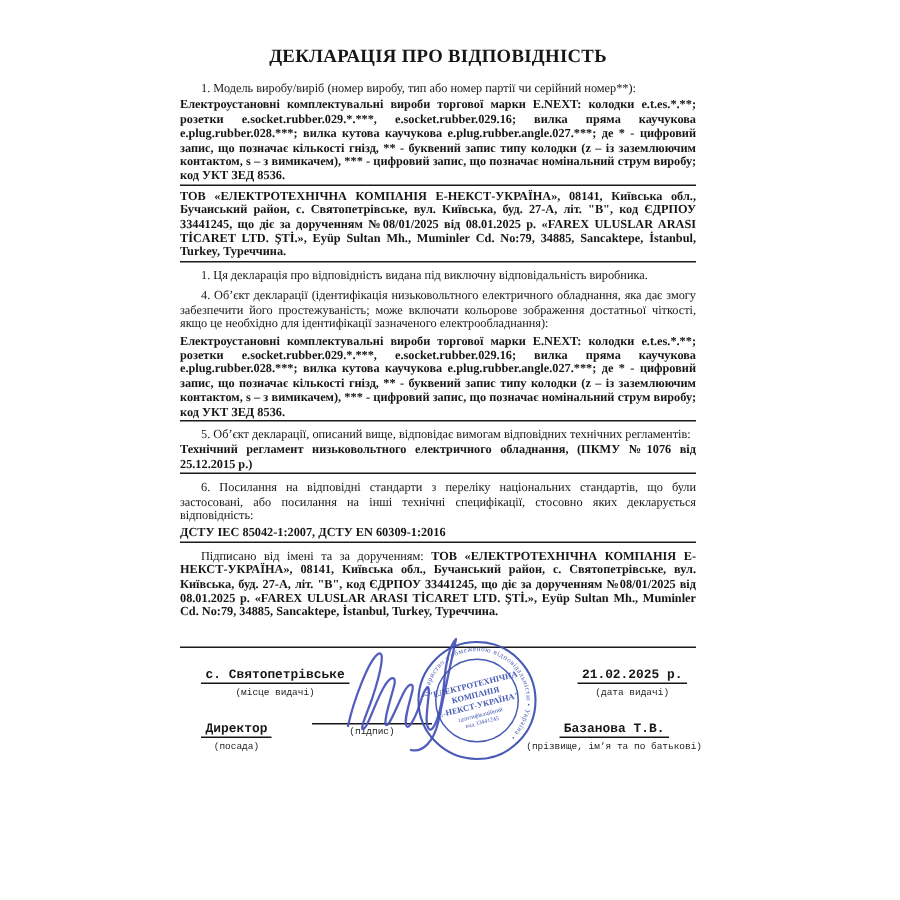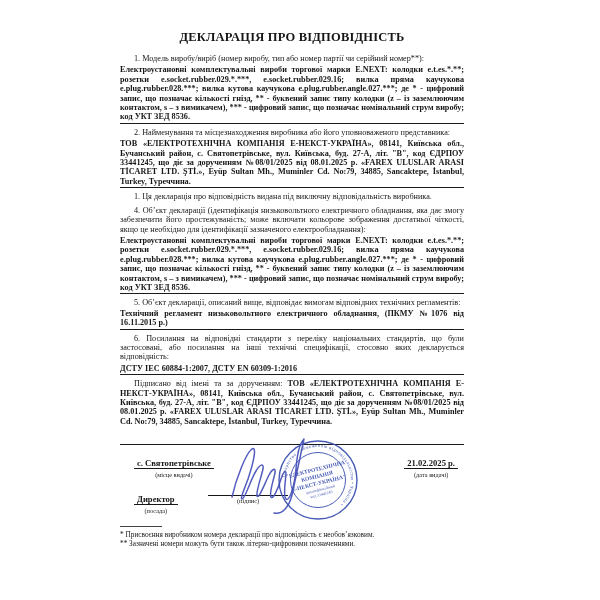--- a/index.html
+++ b/index.html
@@ -18,21 +18,21 @@
     text-indent:14px; margin-top:4px;
   }
   .bold-block {
     font-size:8.2px; line-height:9.4px; text-align:justify; font-weight:bold;
     border-bottom:1.6px solid #1b1b1b; padding-bottom:1px; margin-top:2px;font-family:Liberation Serif, serif;
   }
   .tight { margin-top:1px; }
   .bb { border-bottom:1.6px solid #1b1b1b; padding-bottom:18px; }
   .b { font-weight:bold; }
   .sig-area { position:relative; height:74px; }
-  .sig-cell { position:absolute; text-align:center; }
+  .sig-cell { position:absolute; text-align:center;font-family:Liberation Mono, monospace; }
   .sig-value {
     display:inline-block; font-weight:bold; font-size:8.6px;
     border-bottom:1px solid #161616; padding:0 3px 0px;
   }
   .sig-label { font-size:6.3px; color:#222; margin-top:1px; }
   .pos-place { left:14px; top:7px; }
   .pos-date  { right:6px; top:7px; }
   .pos-title { left:14px; top:43px; }
   .pos-sign  { left:88px; top:50px; width:80px; }
   .pos-name  { right:-4px; top:43px; }
@@ -48,33 +48,32 @@
 <body>
 
 <div class="page">
   <div class="content">
 
     <div class="title">ДЕКЛАРАЦІЯ ПРО ВІДПОВІДНІСТЬ</div>
 
     <p class="item">1.  Модель виробу/виріб (номер виробу, тип або номер партії чи серійний номер**):</p>
     <p class="bold-block">Електроустановні комплектувальні вироби торгової марки E.NEXT: колодки e.t.es.*.**; розетки e.socket.rubber.029.*.***, e.socket.rubber.029.16; вилка пряма каучукова e.plug.rubber.028.***; вилка кутова каучукова e.plug.rubber.angle.027.***; де * - цифровий запис, що позначає кількості гнізд, ** - буквений запис типу колодки (z – із заземлюючим контактом, s – з вимикачем), *** - цифровий запис, що позначає номінальний струм виробу; код УКТ ЗЕД 8536.</p>
 
-    <p class="item">2. Найменування та місцезнаходження виробника або його уповноваженого представника:</p>
     <p class="bold-block">ТОВ «ЕЛЕКТРОТЕХНІЧНА КОМПАНІЯ Е-НЕКСТ-УКРАЇНА», 08141, Київська обл., Бучанський район, с. Святопетрівське, вул. Київська, буд. 27-А, літ. "В", код ЄДРПОУ 33441245, що діє за дорученням №08/01/2025 від 08.01.2025 р. «FAREX ULUSLAR ARASI TİCARET LTD. ŞTİ.», Eyüp Sultan Mh., Muminler Cd. No:79, 34885, Sancaktepe, İstanbul, Turkey, Туреччина.</p>
 
     <p class="item">1. Ця декларація про відповідність видана під виключну відповідальність виробника.</p>
 
     <p class="item">4. Об’єкт декларації (ідентифікація низьковольтного електричного обладнання, яка дає змогу забезпечити його простежуваність; може включати кольорове зображення достатньої чіткості, якщо це необхідно для ідентифікації зазначеного електрообладнання):</p>
     <p class="bold-block">Електроустановні комплектувальні вироби торгової марки E.NEXT: колодки e.t.es.*.**; розетки e.socket.rubber.029.*.***, e.socket.rubber.029.16; вилка пряма каучукова e.plug.rubber.028.***; вилка кутова каучукова e.plug.rubber.angle.027.***; де * - цифровий запис, що позначає кількості гнізд, ** - буквений запис типу колодки (z – із заземлюючим контактом, s – з вимикачем), *** - цифровий запис, що позначає номінальний струм виробу; код УКТ ЗЕД 8536.</p>
 
     <p class="item">5. Об’єкт декларації, описаний вище, відповідає вимогам відповідних технічних регламентів:</p>
-    <p class="bold-block tight">Технічний регламент низьковольтного електричного обладнання, (ПКМУ №1076 від 16.11.2015 р.)</p>
+    <p class="bold-block tight">Технічний регламент низьковольтного електричного обладнання, (ПКМУ №1076 від 25.12.2015 р.)</p>
 
     <p class="item">6. Посилання на відповідні стандарти з переліку національних стандартів, що були застосовані, або посилання на інші технічні специфікації, стосовно яких декларується відповідність:</p>
-    <p class="bold-block">ДСТУ IEC 60884-1:2007, ДСТУ EN 60309-1:2016</p>
+    <p class="bold-block">ДСТУ IEC 85042-1:2007, ДСТУ EN 60309-1:2016</p>
 
 
     <p class="item bb"><span>Підписано від імені та за дорученням:</span> <span class="b">ТОВ «ЕЛЕКТРОТЕХНІЧНА КОМПАНІЯ Е-НЕКСТ-УКРАЇНА», 08141, Київська обл., Бучанський район, с. Святопетрівське, вул. Київська, буд. 27-А, літ. "В", код ЄДРПОУ 33441245, що діє за дорученням №08/01/2025 від 08.01.2025 р. «FAREX ULUSLAR ARASI TİCARET LTD. ŞTİ.», Eyüp Sultan Mh., Muminler Cd. No:79, 34885, Sancaktepe, İstanbul, Turkey, Туреччина.</span></p>
 
     <div class="sig-area">
 
       <div class="sig-cell pos-place">
         <span class="sig-value">с. Святопетрівське</span>
         <div class="sig-label">(місце видачі)</div>
       </div>
@@ -87,20 +86,24 @@
       <div class="sig-cell pos-title">
         <span class="sig-value">Директор</span>
         <div class="sig-label">(посада)</div>
       </div>
 
       <div class="sig-cell pos-sign">
         <div class="sign-line"></div>
         <div class="sig-label">(підпис)</div>
       </div>
 
+      <div class="sig-cell pos-name">
+        <span class="sig-value">Базанова Т.В.</span>
+        <div class="sig-label">(прізвище, ім’я та по батькові)</div>
+      </div>
 
       <div class="scribble-wrap">
         <svg width="98" height="92" viewBox="0 0 98 92">
           <path d="M8,66 C12,48 22,22 28,18 C33,15 30,30 24,48 C20,59 16,68 18,68 C21,68 26,50 32,40 C36,33 40,32 39,38 C37,47 32,60 33,65 C35,68 40,54 45,44 C48,38 52,36 51,42 C49,51 45,62 47,66 C49,69 54,58 57,48 C59,41 62,38 62,43 C61,54 59,65 62,68 C65,71 70,58 72,38 C73,24 76,12 80,8 L68,64 C65,76 58,84 50,82" fill="none" stroke="#4a55bb" stroke-width="1.5" stroke-linecap="round" stroke-linejoin="round"></path>
         </svg>
       </div>
 
       <div class="stamp-wrap stamp-ink">
         <svg width="86" height="86" viewBox="0 0 86 86">
           <defs>
@@ -116,20 +119,15 @@
             <text x="43" y="41" font-size="5.6" font-weight="bold">КОМПАНІЯ</text>
             <text x="43" y="48" font-size="5.6" font-weight="bold">Е-НЕКСТ-УКРАЇНА"</text>
             <text x="43" y="54" font-size="4">ідентифікаційний</text>
             <text x="43" y="59" font-size="4">код 33441245</text>
           </g>
         </svg>
       </div>
 
     </div>
 
-    <div class="footnote-area">
-      <div class="fn-rule"></div>
-      <p class="footnote">* Присвоєння виробником номера декларації про відповідність є необов’язковим.</p>
-      <p class="footnote">** Зазначені номери можуть бути також літерно-цифровими позначеннями.</p>
-    </div>
 
   </div>
 </div>
 
 </body></html>

